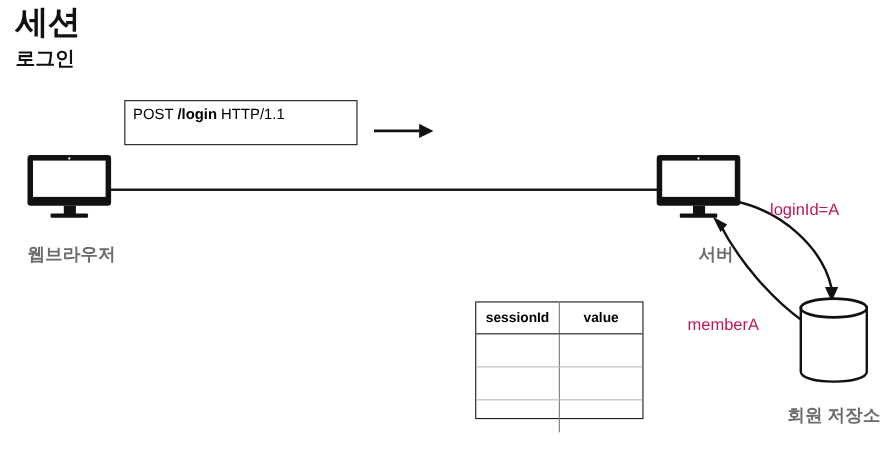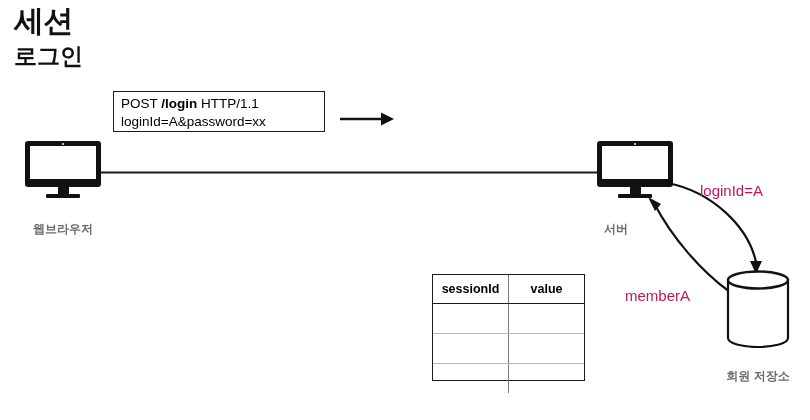--- a/index.html
+++ b/index.html
@@ -28,21 +28,21 @@
     font-size: 30px;
     font-weight: bold;
     letter-spacing: -0.5px;
     line-height: 1.1;
     color: #111111;
   }
   .subtitle {
     position: absolute;
     left: 14px;
     top: 44px;
-    font-size: 23px;
+    font-size: 18px;
     font-weight: bold;
     line-height: 1.1;
     color: #111111;
   }
 
   
   .req-box {
     position: absolute;
     left: 113px;
     top: 91px;
@@ -112,28 +112,28 @@
     background: #111111;
     border-radius: 1px;
   }
 
   #browser-monitor { left: 25px; top: 141px; width: 76px; }
   #server-monitor  { left: 597px; top: 141px; width: 76px; }
 
   
   .caption {
     position: absolute;
-    font-size: 12px;
+    font-size: 16px;
     font-weight: bold;
     color: #6b6b6b;
     white-space: nowrap;
     text-align: center;
   }
   #browser-caption { left: 25px; top: 221px; width: 76px; }
-  #server-caption  { left: 578px; top: 221px; width: 76px; }
+  #server-caption  { left: 613px; top: 221px; width: 76px; }
   #db-caption      { left: 708px; top: 368px; width: 100px; }
   #session-caption { left: 432px; top: 386px; width: 153px; }
 
   
   .wire {
     position: absolute;
     left: 100px;
     top: 171px;
     width: 498px;
     height: 3px;
@@ -204,21 +204,20 @@
 </head>
 <body>
 
 <div id="canvas">
 
   <div class="title">세션</div>
   <div class="subtitle">로그인</div>
 
   <div class="req-box">
     <div class="req-line"><span>POST </span><b>/login</b><span> HTTP/1.1</span></div>
-    <div class="req-line">loginId=A&amp;password=xx</div>
   </div>
 
   <svg class="flow-arrow" viewBox="0 0 56 18">
     <line x1="1" y1="9" x2="42" y2="9" stroke="#111" stroke-width="2.6"></line>
     <polygon points="42,2.5 55,9 42,15.5" fill="#111"></polygon>
   </svg>
 
   <svg class="wire" viewBox="0 0 498 3" preserveAspectRatio="none">
     <line x1="0" y1="1.5" x2="498" y2="1.5" stroke="#1a1a1a" stroke-width="2.2"></line>
   </svg>

